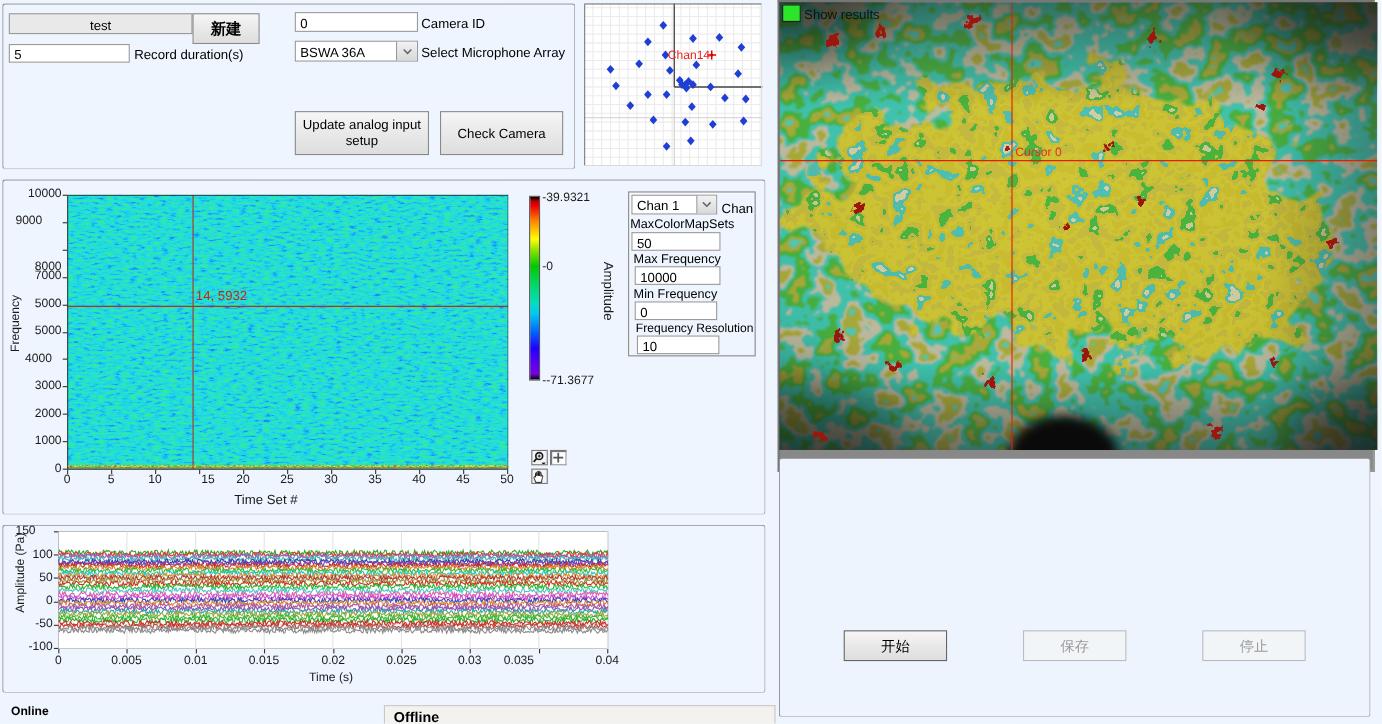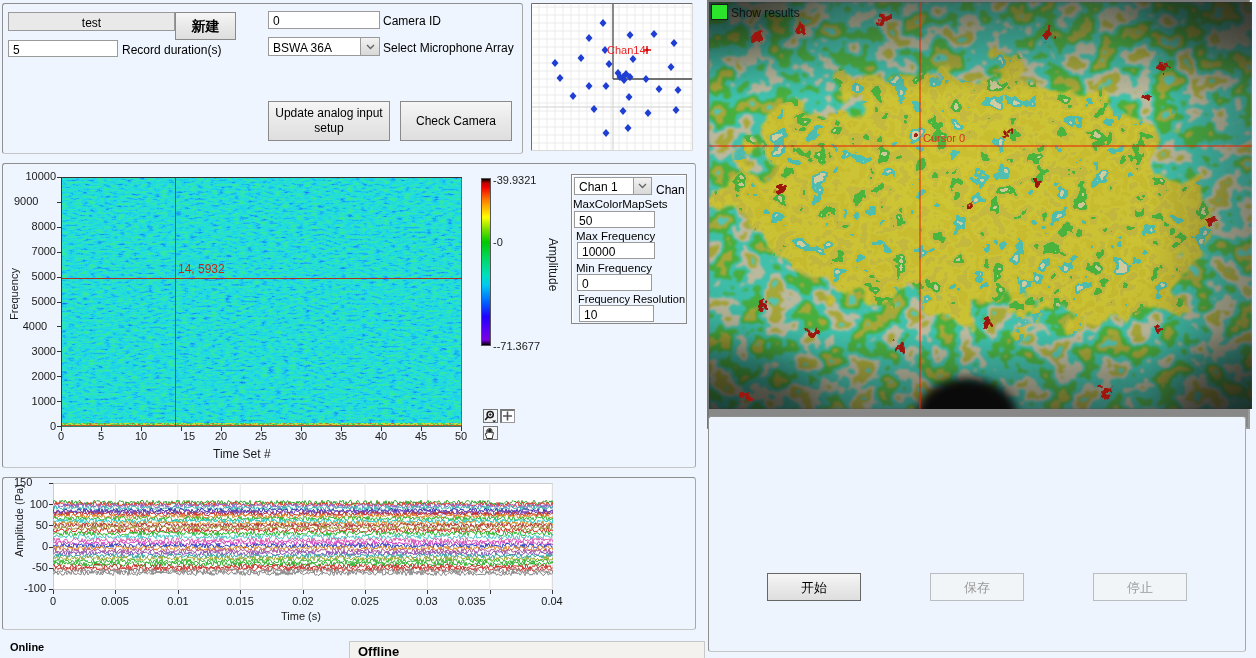--- a/index.html
+++ b/index.html
@@ -160,21 +160,21 @@
 <div class="tick" style="left:14px;top:345px;width:42px;text-align:right">3000</div>
 <div class="abs" style="left:57px;top:351px;width:4px;height:1px;background:#333"></div>
 <div class="tick" style="left:14px;top:320px;width:42px;text-align:center">4000</div>
 <div class="abs" style="left:57px;top:326px;width:4px;height:1px;background:#333"></div>
 <div class="tick" style="left:14px;top:295px;width:42px;text-align:right">5000</div>
 <div class="abs" style="left:57px;top:302px;width:4px;height:1px;background:#333"></div>
 <div class="tick" style="left:14px;top:270px;width:42px;text-align:right">5000</div>
 <div class="abs" style="left:57px;top:277px;width:4px;height:1px;background:#333"></div>
 <div class="tick" style="left:14px;top:245px;width:42px;text-align:right">7000</div>
 <div class="abs" style="left:57px;top:252px;width:4px;height:1px;background:#333"></div>
-<div class="tick" style="left:14px;top:220px;width:42px;text-align:right">8000</div>
+<div class="tick" style="left:14px;top:236px;width:42px;text-align:right">8000</div>
 <div class="abs" style="left:57px;top:227px;width:4px;height:1px;background:#333"></div>
 <div class="tick" style="left:14px;top:195px;width:42px;">9000</div>
 <div class="abs" style="left:57px;top:202px;width:4px;height:1px;background:#333"></div>
 <div class="tick" style="left:14px;top:170px;width:42px;text-align:right">10000</div>
 <div class="abs" style="left:57px;top:177px;width:4px;height:1px;background:#333"></div>
 <div class="tick" style="left:49px;top:430px;width:24px;text-align:center">0</div>
 <div class="abs" style="left:61px;top:427px;width:1px;height:4px;background:#333"></div>
 <div class="tick" style="left:89px;top:430px;width:24px;text-align:center">5</div>
 <div class="abs" style="left:101px;top:427px;width:1px;height:4px;background:#333"></div>
 <div class="tick" style="left:129px;top:430px;width:24px;text-align:center">10</div>
@@ -290,21 +290,21 @@
 <div class="tick" style="left:14px;top:476px;width:34px;text-align:left">150</div>
 <div class="abs" style="left:49px;top:483px;width:4px;height:1px;background:#333"></div>
 <div class="tick" style="left:14px;top:498px;width:34px;text-align:right">100</div>
 <div class="abs" style="left:49px;top:504px;width:4px;height:1px;background:#333"></div>
 <div class="tick" style="left:14px;top:519px;width:34px;text-align:right">50</div>
 <div class="abs" style="left:49px;top:525px;width:4px;height:1px;background:#333"></div>
 <div class="tick" style="left:14px;top:540px;width:34px;text-align:right">0</div>
 <div class="abs" style="left:49px;top:547px;width:4px;height:1px;background:#333"></div>
 <div class="tick" style="left:14px;top:561px;width:34px;text-align:right">-50</div>
 <div class="abs" style="left:49px;top:568px;width:4px;height:1px;background:#333"></div>
-<div class="tick" style="left:24px;top:582px;width:34px;text-align:left">-100</div>
+<div class="tick" style="left:14px;top:582px;width:34px;text-align:right">-100</div>
 <div class="abs" style="left:49px;top:589px;width:4px;height:1px;background:#333"></div>
 <div class="tick" style="left:33px;top:595px;width:40px;text-align:center">0</div>
 <div class="abs" style="left:53px;top:590px;width:1px;height:4px;background:#333"></div>
 <div class="tick" style="left:95px;top:595px;width:40px;text-align:center">0.005</div>
 <div class="abs" style="left:115px;top:590px;width:1px;height:4px;background:#333"></div>
 <div class="tick" style="left:158px;top:595px;width:40px;text-align:center">0.01</div>
 <div class="abs" style="left:178px;top:590px;width:1px;height:4px;background:#333"></div>
 <div class="tick" style="left:220px;top:595px;width:40px;text-align:center">0.015</div>
 <div class="abs" style="left:240px;top:590px;width:1px;height:4px;background:#333"></div>
 <div class="tick" style="left:283px;top:595px;width:40px;text-align:center">0.02</div>

